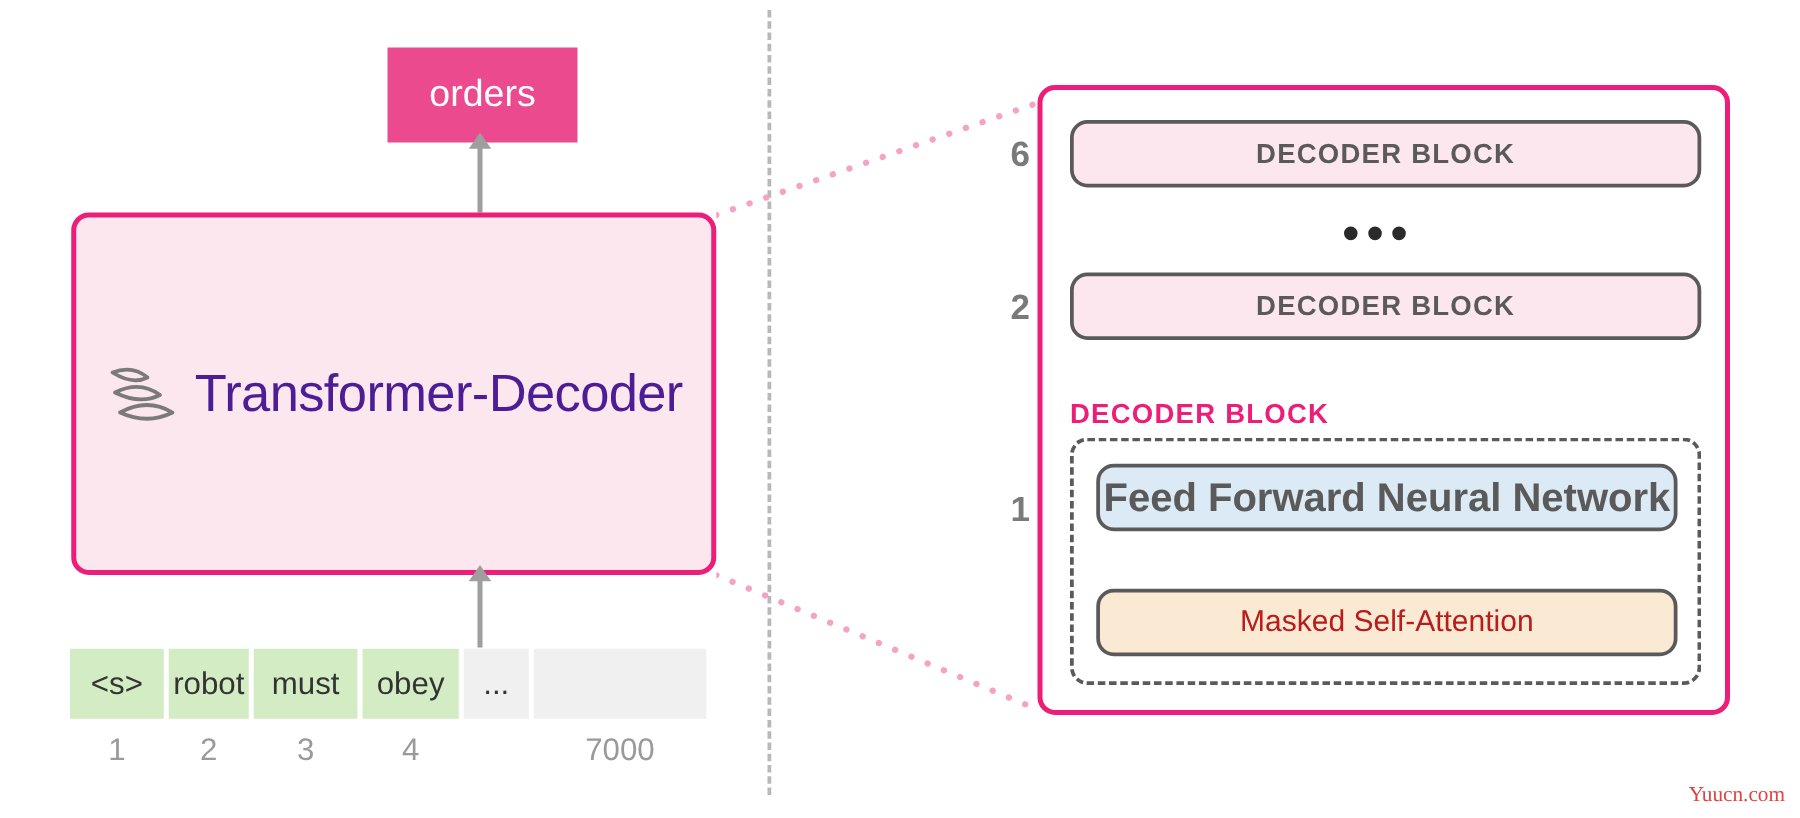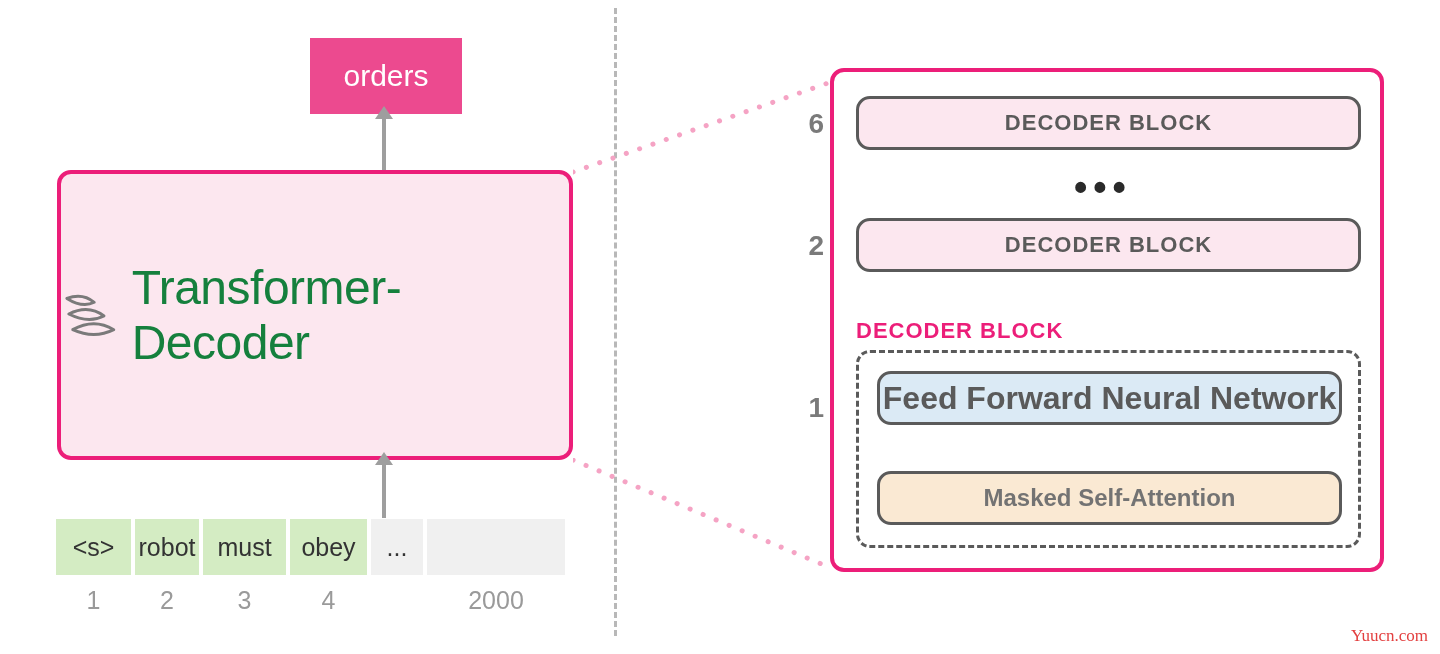--- a/index.html
+++ b/index.html
@@ -4,37 +4,37 @@
 <style>
 *{box-sizing:border-box;margin:0;padding:0}
 body{font-family:-apple-system,BlinkMacSystemFont,"Segoe UI",Helvetica,Arial,sans-serif;width:1440px;height:654px;position:relative;background:#fff}
 .container{display:flex;width:100%;height:100%;position:relative}
 .divider{position:absolute;left:614px;top:8px;height:628px;border-left:3px dashed #b8b8b8}
 .output-box{position:absolute;left:310px;top:38px;width:152px;height:76px;background:#ec4a8f;color:#ffffff;font-size:30px;display:flex;align-items:center;justify-content:center}
 .arrow-top{position:absolute;left:382px;top:117px;width:4px;height:53px;background:#9e9e9e}
 .arrow-top::before{content:"";position:absolute;top:-11px;left:-7px;border-left:9px solid transparent;border-right:9px solid transparent;border-bottom:13px solid #9e9e9e}
 .decoder-box{position:absolute;left:57px;top:170px;width:516px;height:290px;background:#fce7ef;border:4px solid #ec1e79;border-radius:14px;display:flex;align-items:center;justify-content:center;gap:12px}
 .leaf-icon{width:60px;height:54px}
-.decoder-label{font-size:48px;font-weight:300;color:#15803d;letter-spacing:-0.5px}
+.decoder-label{font-size:42px;font-weight:300;color:#4c1d95;letter-spacing:-0.5px}
 .arrow-bottom{position:absolute;left:382px;top:463px;width:4px;height:55px;background:#9e9e9e}
 .arrow-bottom::before{content:"";position:absolute;top:-11px;left:-7px;border-left:9px solid transparent;border-right:9px solid transparent;border-bottom:13px solid #9e9e9e}
 .tokens{position:absolute;left:56px;top:519px;display:flex;gap:4px}
 .token{height:56px;background:#d4ecc3;display:flex;align-items:center;justify-content:center;font-size:25px;color:#333}
 .token.blank{background:#f0f0f0}
 .token-0{width:75px}.token-1{width:64px}.token-2{width:83px}.token-3{width:77px}.token-4{width:52px}.token-5{width:138px}
 .positions{position:absolute;left:56px;top:582px;display:flex;gap:4px}
 .pos{height:36px;display:flex;align-items:center;justify-content:center;font-size:25px;color:#9a9a9a;font-weight:500}
 .right-panel{position:absolute;left:830px;top:68px;width:554px;height:504px;border:4px solid #ec1e79;border-radius:14px;background:#fff}
 .block-num{width:40px;text-align:right;font-size:28px;font-weight:600;color:#7a7a7a;position:absolute}
 .block{height:54px;background:#fce7ef;border:3px solid #5a5a5a;border-radius:14px;display:flex;align-items:center;justify-content:center;font-size:22px;font-weight:700;color:#5a5a5a;letter-spacing:1px}
 .dots{font-size:38px;font-weight:700;color:#2a2a2a;letter-spacing:6px}
 .db-label{font-size:22px;font-weight:700;color:#ec1e79;letter-spacing:1px}
 .dashed-box{border:3px dashed #5a5a5a;border-radius:14px;background:#fff}
 .ffn-box{height:54px;background:#dbeaf5;border:3px solid #5a5a5a;border-radius:14px;display:flex;align-items:center;justify-content:center;font-size:32px;font-weight:700;color:#5a5a5a}
-.msa-box{height:54px;background:#fae9d3;border:3px solid #5a5a5a;border-radius:14px;display:flex;align-items:center;justify-content:center;font-size:24px;font-weight:700;color:#737373}
+.msa-box{height:54px;background:#fae9d3;border:3px solid #5a5a5a;border-radius:14px;display:flex;align-items:center;justify-content:center;font-size:24px;font-weight:400;color:#b91c1c}
 .wm{position:absolute;right:12px;bottom:8px;font-size:17px;color:#e34040;font-family:Liberation Serif, serif}
 .dotted-line{position:absolute;pointer-events:none}
 </style>
 </head>
 <body>
 
 <div class="container">
 
   <div class="divider"></div>
 
@@ -65,21 +65,21 @@
     <div class="token token-4 blank">...</div>
     <div class="token token-5 blank"></div>
   </div>
 
   <div class="positions">
     <div class="pos token-0">1</div>
     <div class="pos token-1">2</div>
     <div class="pos token-2">3</div>
     <div class="pos token-3">4</div>
     <div class="pos token-4"></div>
-    <div class="pos token-5">2000</div>
+    <div class="pos token-5">7000</div>
   </div>
 
   <div class="right-panel">
 
     <div class="block-num" style="left:-50px;top:36px">6</div>
     <div class="block" style="position:absolute;left:22px;top:24px;width:505px">DECODER BLOCK</div>
 
     <div class="dots" style="position:absolute;left:240px;top:94px">•••</div>
 
     <div class="block-num" style="left:-50px;top:158px">2</div>

